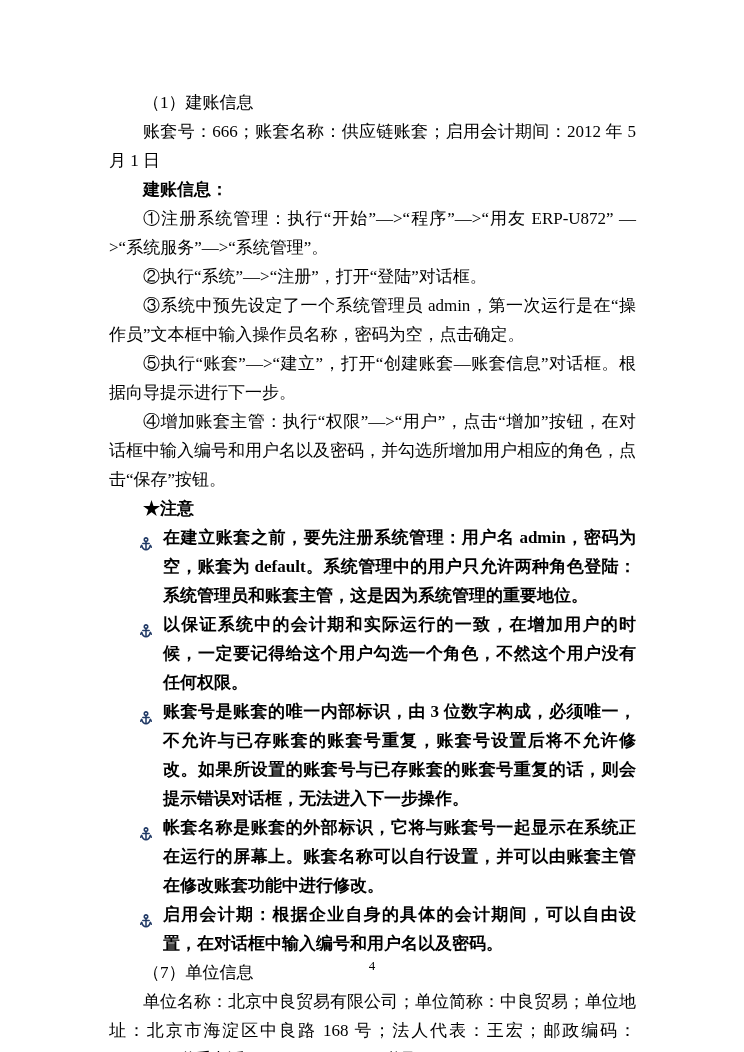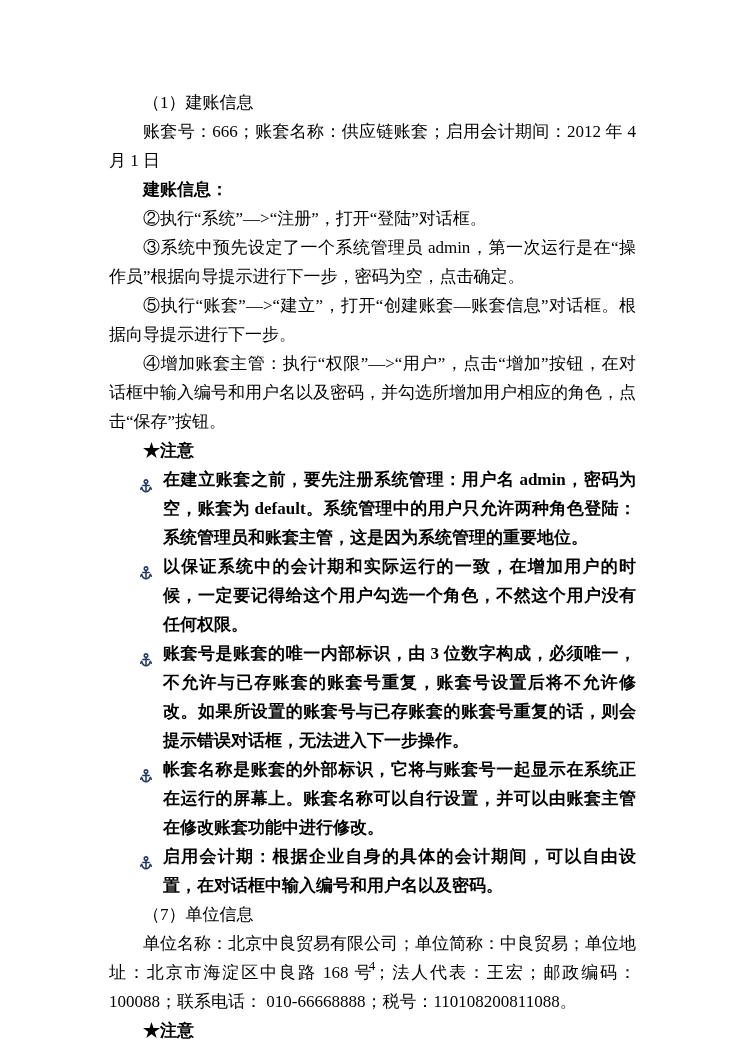--- a/index.html
+++ b/index.html
@@ -64,25 +64,26 @@
     line-height: 16px;
   }
 </style>
 </head>
 <body>
 
 <div class="page">
   <div class="content">
 
     <p class="indent">（1）建账信息</p>
-    <p class="indent">账套号：666；账套名称：供应链账套；启用会计期间：2012 年 4 月 1 日</p>
+    <p class="indent">账套号：666；账套名称：供应链账套；启用会计期间：2012 年 5 月 1 日</p>
     <p class="indent bold">建账信息：</p>
 
+    <p class="indent">①注册系统管理：执行“开始”—&gt;“程序”—&gt;“用友 ERP-U872” —&gt;“系统服务”—&gt;“系统管理”。</p>
     <p class="indent">②执行“系统”—&gt;“注册”，打开“登陆”对话框。</p>
-    <p class="indent">③系统中预先设定了一个系统管理员 admin，第一次运行是在“操作员”根据向导提示进行下一步，密码为空，点击确定。</p>
+    <p class="indent">③系统中预先设定了一个系统管理员 admin，第一次运行是在“操作员”文本框中输入操作员名称，密码为空，点击确定。</p>
     <p class="indent">⑤执行“账套”—&gt;“建立”，打开“创建账套—账套信息”对话框。根据向导提示进行下一步。</p>
     <p class="indent">④增加账套主管：执行“权限”—&gt;“用户”，点击“增加”按钮，在对话框中输入编号和用户名以及密码，并勾选所增加用户相应的角色，点击“保存”按钮。</p>
 
     <p class="indent bold">★注意</p>
 
     <ul class="notes">
       <li>
         <span class="anchor-bullet">
           <svg width="12" height="14" viewBox="0 0 20 24" aria-hidden="true">
             <g fill="none" stroke-width="2.6" stroke-linecap="round" stroke="#1f3864">

